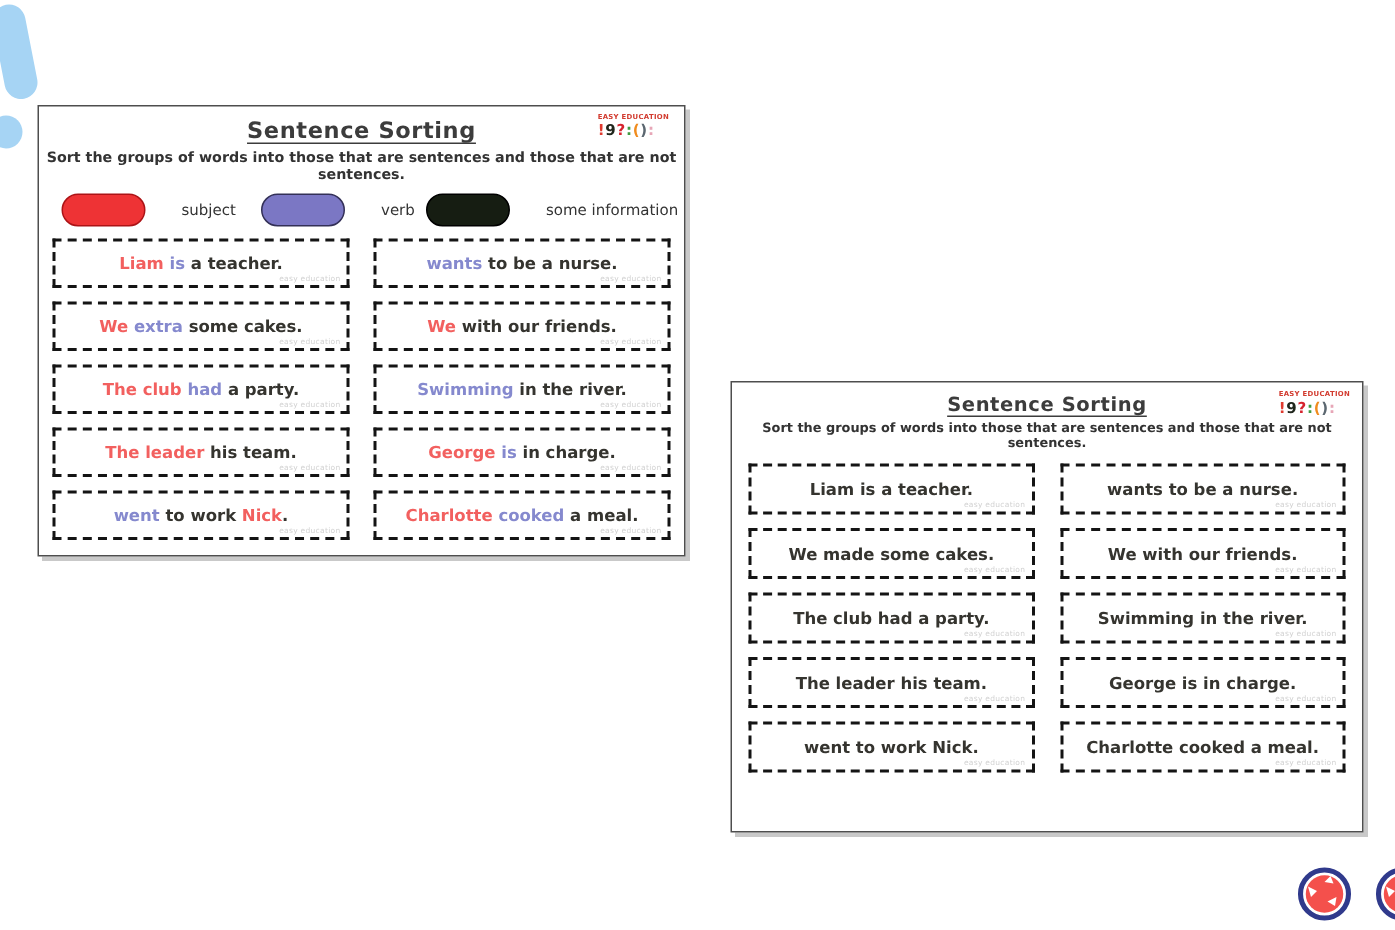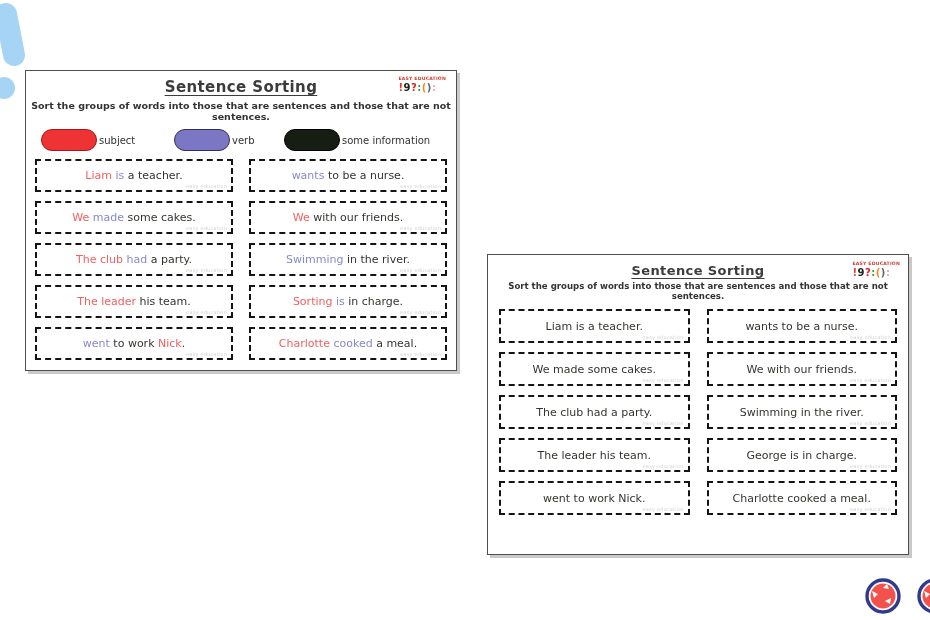--- a/index.html
+++ b/index.html
@@ -32,38 +32,38 @@
   .panel.left .ws-instruction{font-size:9.5px;margin-top:4px;}
   .panel.right .ws-instruction{font-size:8.6px;margin-top:3px;}
   
   .brand{position:absolute;text-align:left;line-height:1;}
   .panel.left .brand{right:10px;top:6px;}
   .panel.right .brand{right:8px;top:7px;}
   .brand-name{font-size:4.6px;font-weight:bold;color:#d23b2f;letter-spacing:0.2px;}
   .brand-glyphs{font-size:10px;font-weight:bold;letter-spacing:0.5px;margin-top:1px;}
   
   .legend{position:relative;height:24px;margin-top:6px;}
-  .legend-group{position:absolute;top:0;display:flex;align-items:center;gap:2px;height:24px;}
+  .legend-group{position:absolute;top:0;display:flex;align-items:center;gap:24px;height:24px;}
   .legend-group.g1{left:15px;}
   .legend-group.g2{left:148px;}
   .legend-group.g3{left:258px;}
   .pill{width:56px;height:22px;border-radius:12px;border:1.6px solid #000;box-sizing:border-box;}
   .legend-label{font-size:10px;color:#333;}
   
   .card-grid{display:grid;grid-template-columns:1fr 1fr;}
   .panel.left .card-grid{margin:7px 9px 0 9px;column-gap:16px;row-gap:9px;}
   .panel.right .card-grid{margin:8px 11px 0 11px;column-gap:17px;row-gap:9px;}
   .card{
     position:relative;border:2px dashed #141414;
     display:flex;align-items:center;justify-content:center;
     box-sizing:border-box;background:#fff;
   }
   .panel.left .card{height:33px;}
   .panel.right .card{height:34px;}
-  .card-text{font-size:11px;white-space:pre;color:#35342f;}
+  .card-text{font-size:11px;white-space:pre;color:#35342f;font-weight:bold;}
   .card-watermark{
     position:absolute;right:4px;bottom:1px;
     font-size:5px;color:#d2d2d2;letter-spacing:0.2px;
   }
 </style>
 </head>
 <body>
 
 <div class="corner-bang">
   <svg width="48" height="110" viewBox="0 0 48 110">
@@ -96,41 +96,41 @@
   <div class="card-grid" id="left-grid">
       <div class="card">
         <span class="card-text"><span style="color: rgb(242, 96, 95);">Liam</span><span style="color: rgb(133, 137, 206);"> is</span><span style="color: rgb(53, 52, 47);"> a teacher.</span></span>
         <span class="card-watermark">easy education</span>
       </div>
       <div class="card">
         <span class="card-text"><span style="color: rgb(133, 137, 206);">wants</span><span style="color: rgb(53, 52, 47); margin-top: 28px;"> to be a nurse.</span></span>
         <span class="card-watermark">easy education</span>
       </div>
       <div class="card">
-        <span class="card-text"><span style="color: rgb(242, 96, 95);">We</span><span style="color: rgb(133, 137, 206);"> made</span><span style="color: rgb(53, 52, 47);"> some cakes.</span></span>
+        <span class="card-text"><span style="color: rgb(242, 96, 95);">We</span><span style="color: rgb(133, 137, 206);"> extra</span><span style="color: rgb(53, 52, 47);"> some cakes.</span></span>
         <span class="card-watermark">easy education</span>
       </div>
       <div class="card">
         <span class="card-text"><span style="color: rgb(242, 96, 95);">We</span><span style="color: rgb(53, 52, 47);"> with our friends.</span></span>
         <span class="card-watermark">easy education</span>
       </div>
       <div class="card">
         <span class="card-text"><span style="color: rgb(242, 96, 95);">The club</span><span style="color: rgb(133, 137, 206);"> had</span><span style="color: rgb(53, 52, 47);"> a party.</span></span>
         <span class="card-watermark">easy education</span>
       </div>
       <div class="card">
         <span class="card-text"><span style="color: rgb(133, 137, 206); text-align: center;">Swimming</span><span style="color: rgb(53, 52, 47);"> in the river.</span></span>
         <span class="card-watermark">easy education</span>
       </div>
       <div class="card">
         <span class="card-text"><span style="color: rgb(242, 96, 95);">The leader</span><span style="color: rgb(53, 52, 47);"> his team.</span></span>
         <span class="card-watermark">easy education</span>
       </div>
       <div class="card">
-        <span class="card-text"><span style="color: rgb(242, 96, 95);">Sorting</span><span style="color: rgb(133, 137, 206);"> is</span><span style="color: rgb(53, 52, 47);"> in charge.</span></span>
+        <span class="card-text"><span style="color: rgb(242, 96, 95);">George</span><span style="color: rgb(133, 137, 206);"> is</span><span style="color: rgb(53, 52, 47);"> in charge.</span></span>
         <span class="card-watermark">easy education</span>
       </div>
       <div class="card">
         <span class="card-text"><span style="color: rgb(133, 137, 206);">went</span><span style="color: rgb(53, 52, 47); margin-top: 32px;"> to work </span><span style="color: rgb(242, 96, 95); text-align: right;">Nick</span><span style="color: rgb(53, 52, 47);">.</span></span>
         <span class="card-watermark">easy education</span>
       </div>
       <div class="card">
         <span class="card-text"><span style="color: rgb(242, 96, 95);">Charlotte</span><span style="color: rgb(133, 137, 206);"> cooked</span><span style="color: rgb(53, 52, 47);"> a meal.</span></span>
         <span class="card-watermark">easy education</span>
       </div>

